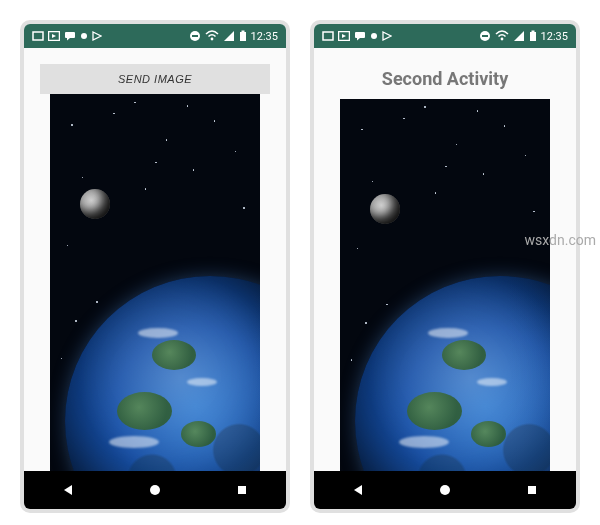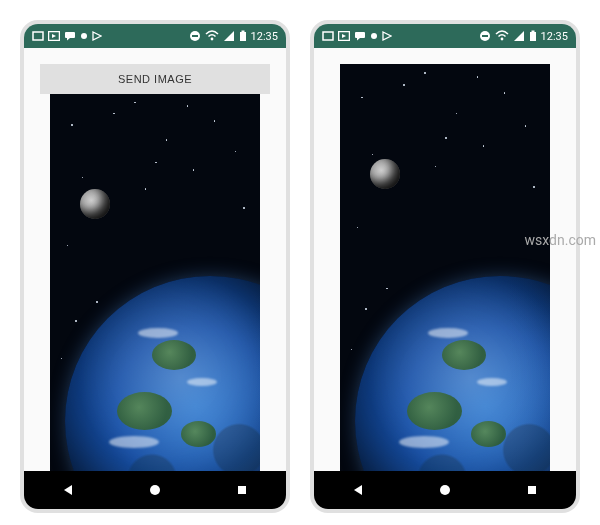--- a/index.html
+++ b/index.html
@@ -7,21 +7,21 @@
     padding: 20px;
     background: #ffffff;
     font-family: Roboto, Arial, sans-serif;
     display: flex;
     gap: 20px;
   }
   .phone {
     width: 270px;
     height: 485px;
     border: 4px solid #e0e0e0;
-    border-radius: 18px;
+    border-radius: 10px;
     background: #ffffff;
     overflow: hidden;
     position: relative;
     display: flex;
     flex-direction: column;
   }
   .status-bar {
     height: 24px;
     background: #2d6a5a;
     display: flex;
@@ -53,20 +53,21 @@
     width: 100%;
     height: 30px;
     background: #e0e0e0;
     border: none;
     font-size: 11px;
     font-weight: 500;
     letter-spacing: 0.5px;
     color: #333;
     cursor: pointer;
     margin-bottom: 0;
+    font-style: italic;
   }
   .title-text {
     font-size: 18px;
     font-weight: bold;
     color: #777;
     margin: 4px 0 10px 0;
   }
   .image-box {
     width: 210px;
     flex: 1;
@@ -311,20 +312,21 @@
           <svg width="8" height="12">
             <rect x="1" y="2" width="6" height="9" fill="#fff"></rect>
             <rect x="2.5" y="0.5" width="3" height="1.5" fill="#fff"></rect>
           </svg>
         </span>
       <span>12:35</span>
     </div>
   </div>
 
   <div class="content">
+    <div class="title-text">Second Activity</div>
     <div class="image-box">
       <div class="star" style="left:10%;top:8%"></div>
         <div class="star" style="left:30%;top:5%"></div>
       <div class="star" style="left:55%;top:12%"></div>
         <div class="star" style="left:78%;top:7%"></div>
       <div class="star" style="left:15%;top:22%"></div>
         <div class="star" style="left:45%;top:25%"></div>
       <div class="star" style="left:68%;top:20%"></div>
         <div class="star" style="left:88%;top:15%"></div>
       <div class="star" style="left:8%;top:40%"></div>

